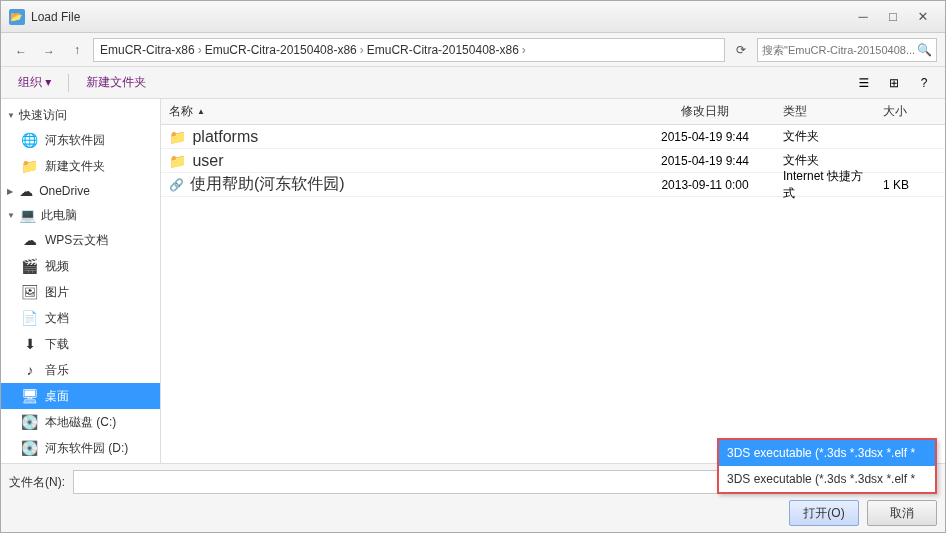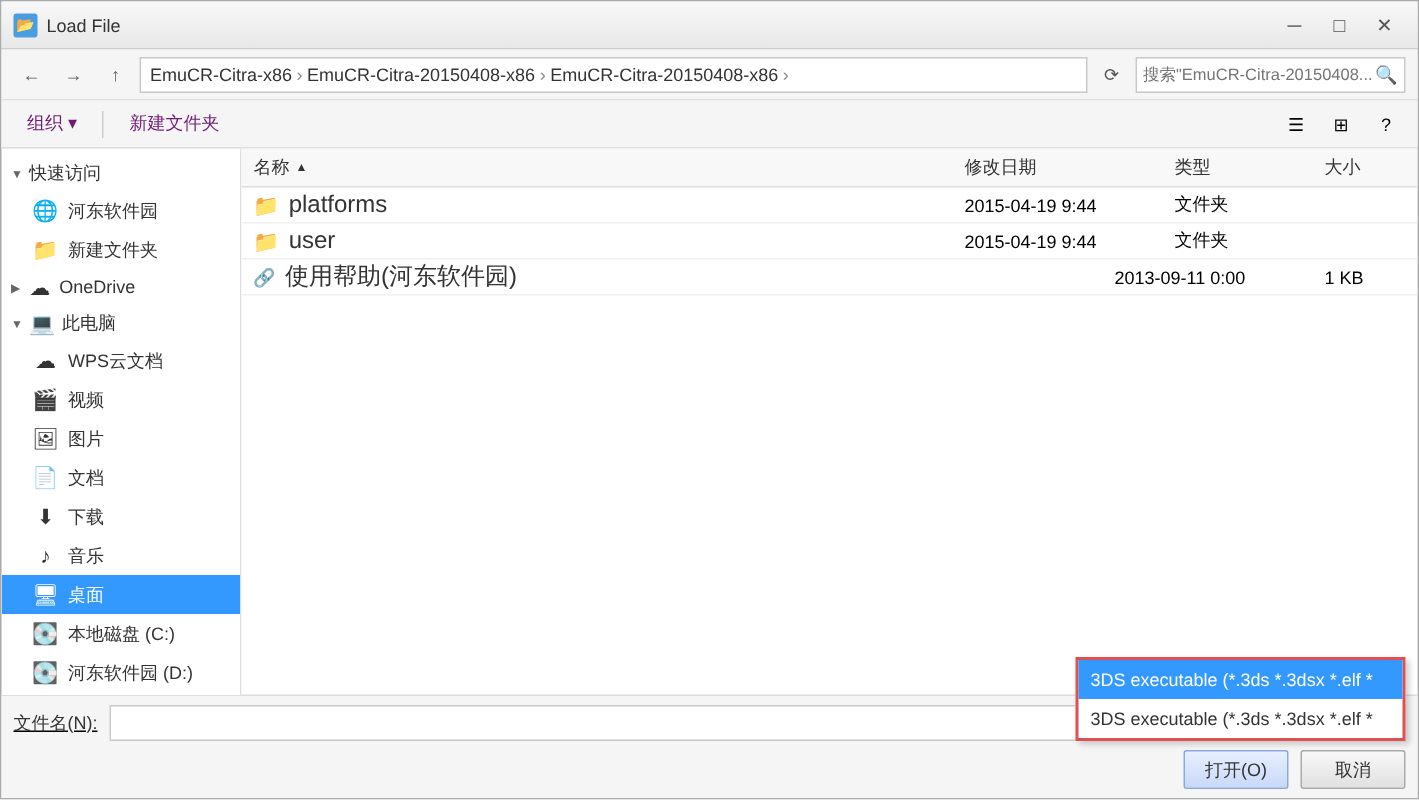--- a/index.html
+++ b/index.html
@@ -184,21 +184,21 @@
     .file-list-header {
       display: flex;
       align-items: center;
       height: 26px;
       border-bottom: 1px solid #ddd;
       background: #f8f8f8;
       font-size: 12px;
       color: #333;
     }
     .col-name { flex: 1; padding: 0 8px; display: flex; align-items: center; gap: 4px; cursor: pointer; }
-    .col-date { width: 140px; padding: 0 8px; cursor: pointer; }
+    .col-date { width: 140px; padding: 0 8px; cursor: pointer; text-align: center; }
     .col-type { width: 100px; padding: 0 8px; cursor: pointer; }
     .col-size { width: 70px; padding: 0 8px; cursor: pointer; }
     .sort-arrow { font-size: 8px; }
 
     .file-row {
       display: flex;
       align-items: center;
       height: 24px;
       border-bottom: 1px solid #f0f0f0;
       cursor: pointer;
@@ -215,21 +215,20 @@
       border-top: 1px solid #ddd;
       padding: 6px 8px;
       display: flex;
       flex-direction: column;
       gap: 6px;
     }
     .filename-row {
       display: flex;
       align-items: center;
       gap: 8px;
-      text-decoration: underline;
     }
     .filename-label { font-size: 12px; color: #333; white-space: nowrap; }
     .filename-input {
       flex: 1;
       height: 24px;
       border: 1px solid #c8c8c8;
       background: white;
       padding: 0 4px;
       font-size: 12px;
       outline: none;
@@ -440,20 +439,21 @@
         <div class="col-date">2015-04-19 9:44</div>
         <div class="col-type">文件夹</div>
         <div class="col-size"></div>
       </div>
       <div class="file-row">
         <div class="col-name">
           <span class="link-icon">🔗</span>
           <span class="file-name">使用帮助(河东软件园)</span>
         </div>
         <div class="col-date">2013-09-11 0:00</div>
+        <div class="col-type">Internet 快捷方式</div>
         <div class="col-size">1 KB</div>
       </div>
     </div>
 
   </div>
 
   <div class="bottom-bar">
     <div class="filename-row">
       <span class="filename-label">文件名(N):</span>
       <input class="filename-input" type="text" value="" style="">

